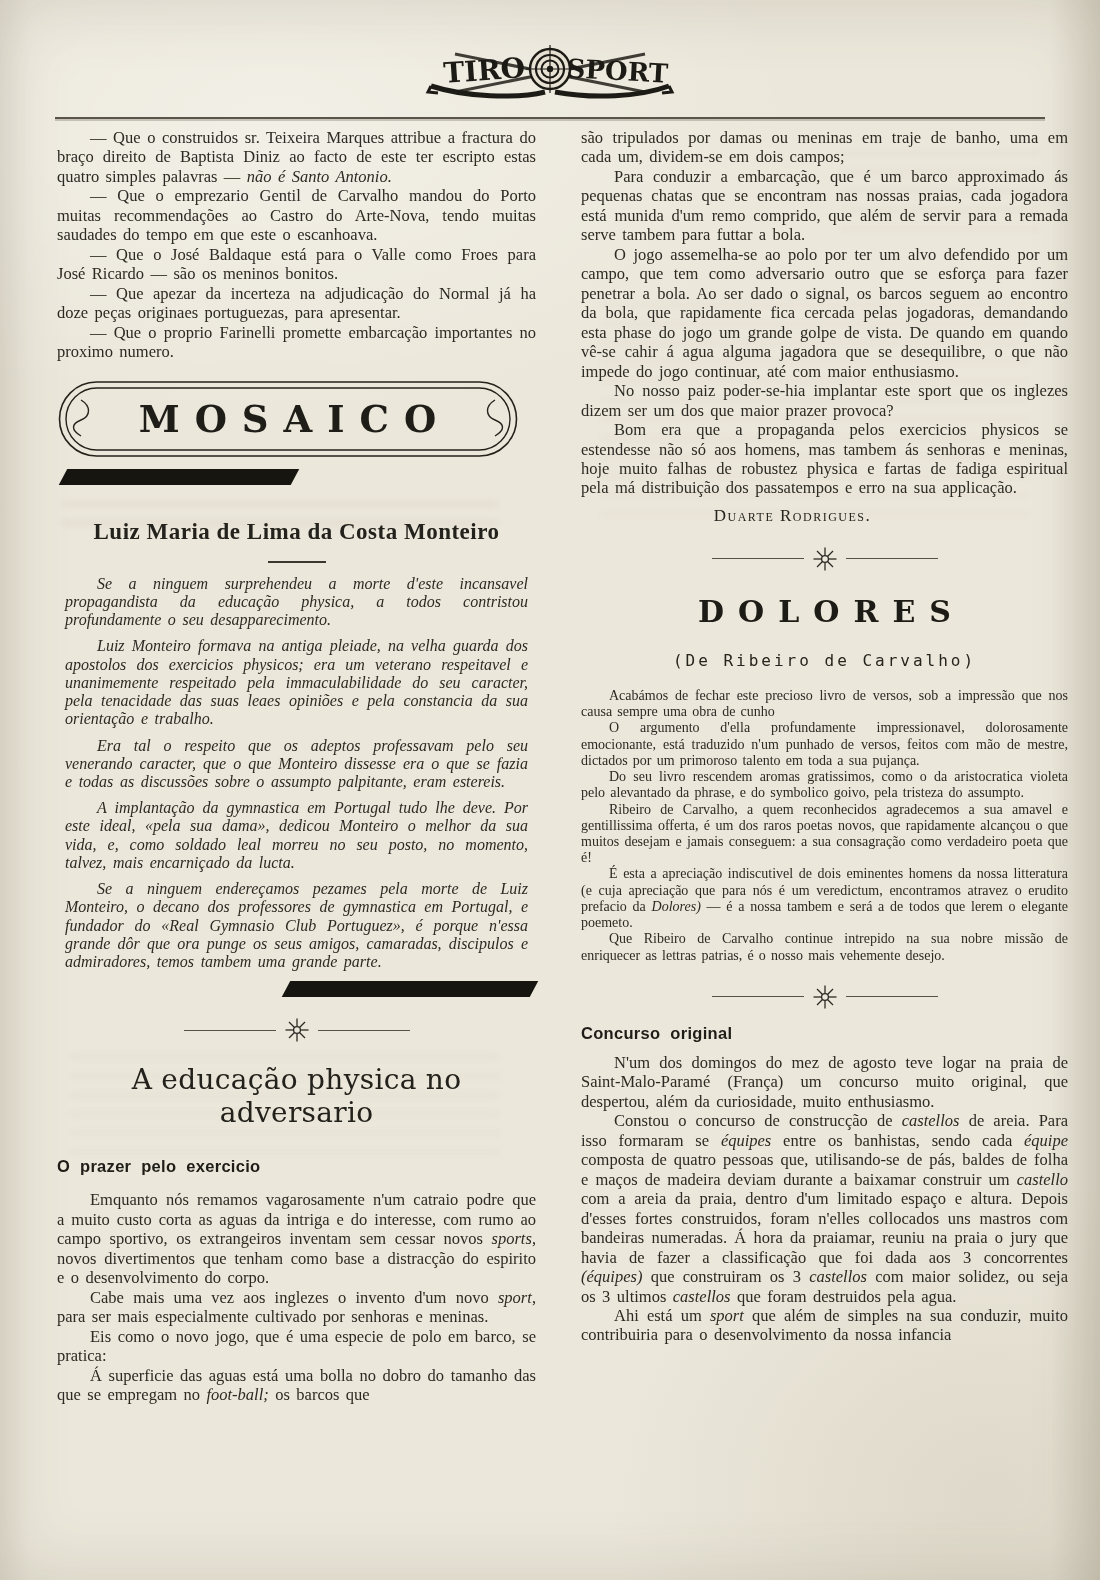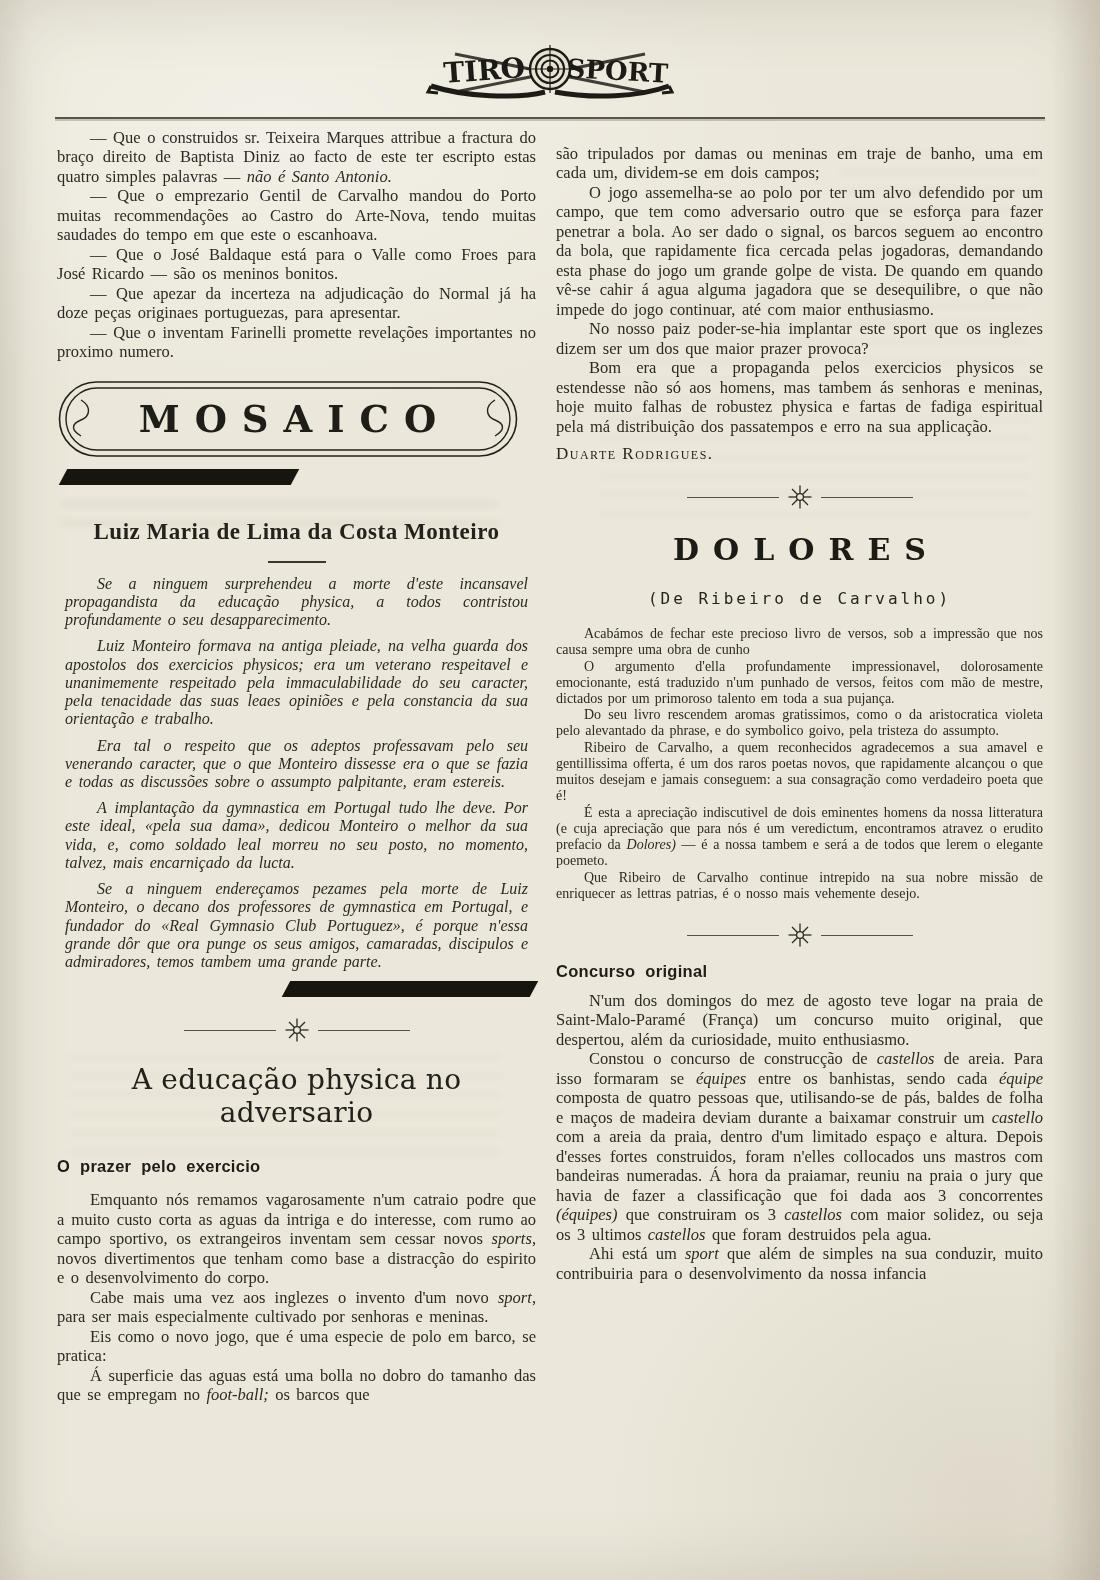--- a/index.html
+++ b/index.html
@@ -29,21 +29,21 @@
   
   .bleed { position:absolute; pointer-events:none; filter:blur(3px); transform:scaleX(-1);
            background:repeating-linear-gradient(0deg, transparent 0 13px, rgba(112,78,58,.6) 13px 19px); }
   .bleed-1 { left:62px;  top:497px;  width:436px; height:42px;  opacity:.10; }
   .bleed-2 { left:600px; top:300px;  width:430px; height:230px; opacity:.045; }
   .bleed-3 { left:70px;  top:1048px; width:430px; height:120px; opacity:.055; }
   .bleed-4 { left:840px; top:150px;  width:200px; height:95px;  opacity:.05; }
 
   .col { position:absolute; top:128px; }
   .col-left  { left:57px;  width:479px; }
-  .col-right { left:556px; width:487px;margin-top:16px; }
+  .col-right { left:581px; width:487px; }
 
   .body-text { font-size:16.5px; line-height:1.18; text-align:justify; word-spacing:.14em; }
   .body-text p { margin:0; text-indent:2em; }
   .body-text p.noindent { text-indent:0; }
   .body-text em { font-style:italic; }
 
   
   .mosaico-wrap { margin-top:14px; }
   .mosaico-wrap svg { display:block; }
 
@@ -60,21 +60,21 @@
 
   .star-divider { display:flex; align-items:center; justify-content:center; gap:8px; margin-top:20px; }
   .star-divider .line { width:92px; height:1px; background:#56524a; }
 
   .edu-title { margin:20px 0 0 0; font-family:"DejaVu Serif",serif; font-weight:normal;
                font-size:28px; text-align:center; letter-spacing:.3px; color:#23211b; }
   .kicker { margin:28px 0 0 0; font-family:"Liberation Sans",sans-serif; font-weight:bold;
             font-size:16.5px; letter-spacing:.3px; word-spacing:5px; color:#1f1d18; }
   .edu-text { margin-top:14px; }
 
-  .signature { margin:8px 64px 0 0; text-align:left; font-size:17px;
+  .signature { margin:8px 64px 0 0; text-align:center; font-size:17px;
                font-variant:small-caps; letter-spacing:1.5px; color:#26241e; }
 
   .dolores-title { margin:22px 0 0 0; font-family:"DejaVu Serif",serif; font-weight:bold;
                    font-size:30px; letter-spacing:14px; text-align:center; text-indent:14px; color:#1d1b15; }
   .dolores-sub { margin:22px 0 0 0; font-family:"DejaVu Sans Mono",monospace; font-size:16px;
                  letter-spacing:3px; text-align:center; color:#26241e; }
   .dolores-text { margin-top:18px; font-size:14px; line-height:1.16; text-align:justify;
                   word-spacing:.12em; }
   .dolores-text p { margin:0; text-indent:2em; }
   .dolores-text em { font-style:italic; }
@@ -117,21 +117,21 @@
 
   <div class="top-rule"></div>
 
   <div class="col col-left">
 
     <div class="body-text gossip">
         <p><span>— Que o construidos sr. Teixeira Marques attribue a fractura do braço direito de Baptista Diniz ao facto de este ter escripto estas quatro simples palavras — </span><em>não é Santo Antonio.</em></p>
         <p><span>— Que o emprezario Gentil de Carvalho mandou do Porto muitas recommendações ao Castro do Arte-Nova, tendo muitas saudades do tempo em que este o escanhoava.</span></p>
         <p><span>— Que o José Baldaque está para o Valle como Froes para José Ricardo — são os meninos bonitos.</span></p>
         <p><span>— Que apezar da incerteza na adjudicação do Normal já ha doze peças originaes portuguezas, para apresentar.</span></p>
-        <p><span>— Que o inventam Farinelli promette revelações importantes no proximo numero.</span></p>
+        <p><span>— Que o proprio Farinelli promette embarcação importantes no proximo numero.</span></p>
       </div>
 
     <div class="mosaico-wrap">
       <svg width="462" height="88" viewBox="0 0 462 88">
         <rect x="2.5" y="6" width="457" height="74" rx="37" fill="none" stroke="#25221c" stroke-width="1.6"></rect>
         <rect x="9" y="12" width="444" height="62" rx="31" fill="none" stroke="#25221c" stroke-width="1.4"></rect>
         <path d="M24,60 C14,54 14,48 24,44 C34,40 34,30 24,24" fill="none" stroke="#25221c" stroke-width="1.4"></path>
         <path d="M438,60 C448,54 448,48 438,44 C428,40 428,30 438,24" fill="none" stroke="#25221c" stroke-width="1.4"></path>
         <text x="238" y="56" text-anchor="middle" font-family="DejaVu Serif, serif" font-weight="bold" font-size="37" letter-spacing="15" fill="#1f1d17">MOSAICO</text>
       </svg>
@@ -174,20 +174,21 @@
         <p><span>Á superficie das aguas está uma bolla no dobro do tamanho das que se empregam no </span><em>foot-ball;</em><span> os barcos que</span></p>
       </div>
   </div>
 
   <div class="col col-right">
 
     <div class="body-text">
       <p class="noindent">são tripulados por damas ou meninas em traje de banho, uma em cada um, dividem-se em dois campos;</p>
     </div>
     <div class="body-text">
+        <p><span>Para conduzir a embarcação, que é um barco approximado ás pequenas chatas que se encontram nas nossas praias, cada jogadora está munida d'um remo comprido, que além de servir para a remada serve tambem para futtar a bola.</span></p>
         <p><span>O jogo assemelha-se ao polo por ter um alvo defendido por um campo, que tem como adversario outro que se esforça para fazer penetrar a bola. Ao ser dado o signal, os barcos seguem ao encontro da bola, que rapidamente fica cercada pelas jogadoras, demandando esta phase do jogo um grande golpe de vista. De quando em quando vê-se cahir á agua alguma jagadora que se desequilibre, o que não impede do jogo continuar, até com maior enthusiasmo.</span></p>
         <p><span>No nosso paiz poder-se-hia implantar este sport que os inglezes dizem ser um dos que maior prazer provoca?</span></p>
         <p><span>Bom era que a propaganda pelos exercicios physicos se estendesse não só aos homens, mas tambem ás senhoras e meninas, hoje muito falhas de robustez physica e fartas de fadiga espiritual pela má distribuição dos passatempos e erro na sua applicação.</span></p>
       </div>
 
     <div class="signature">Duarte Rodrigues.</div>
 
     <div class="star-divider">
       <span class="line"></span>
       <svg width="26" height="26" viewBox="0 0 26 26">

